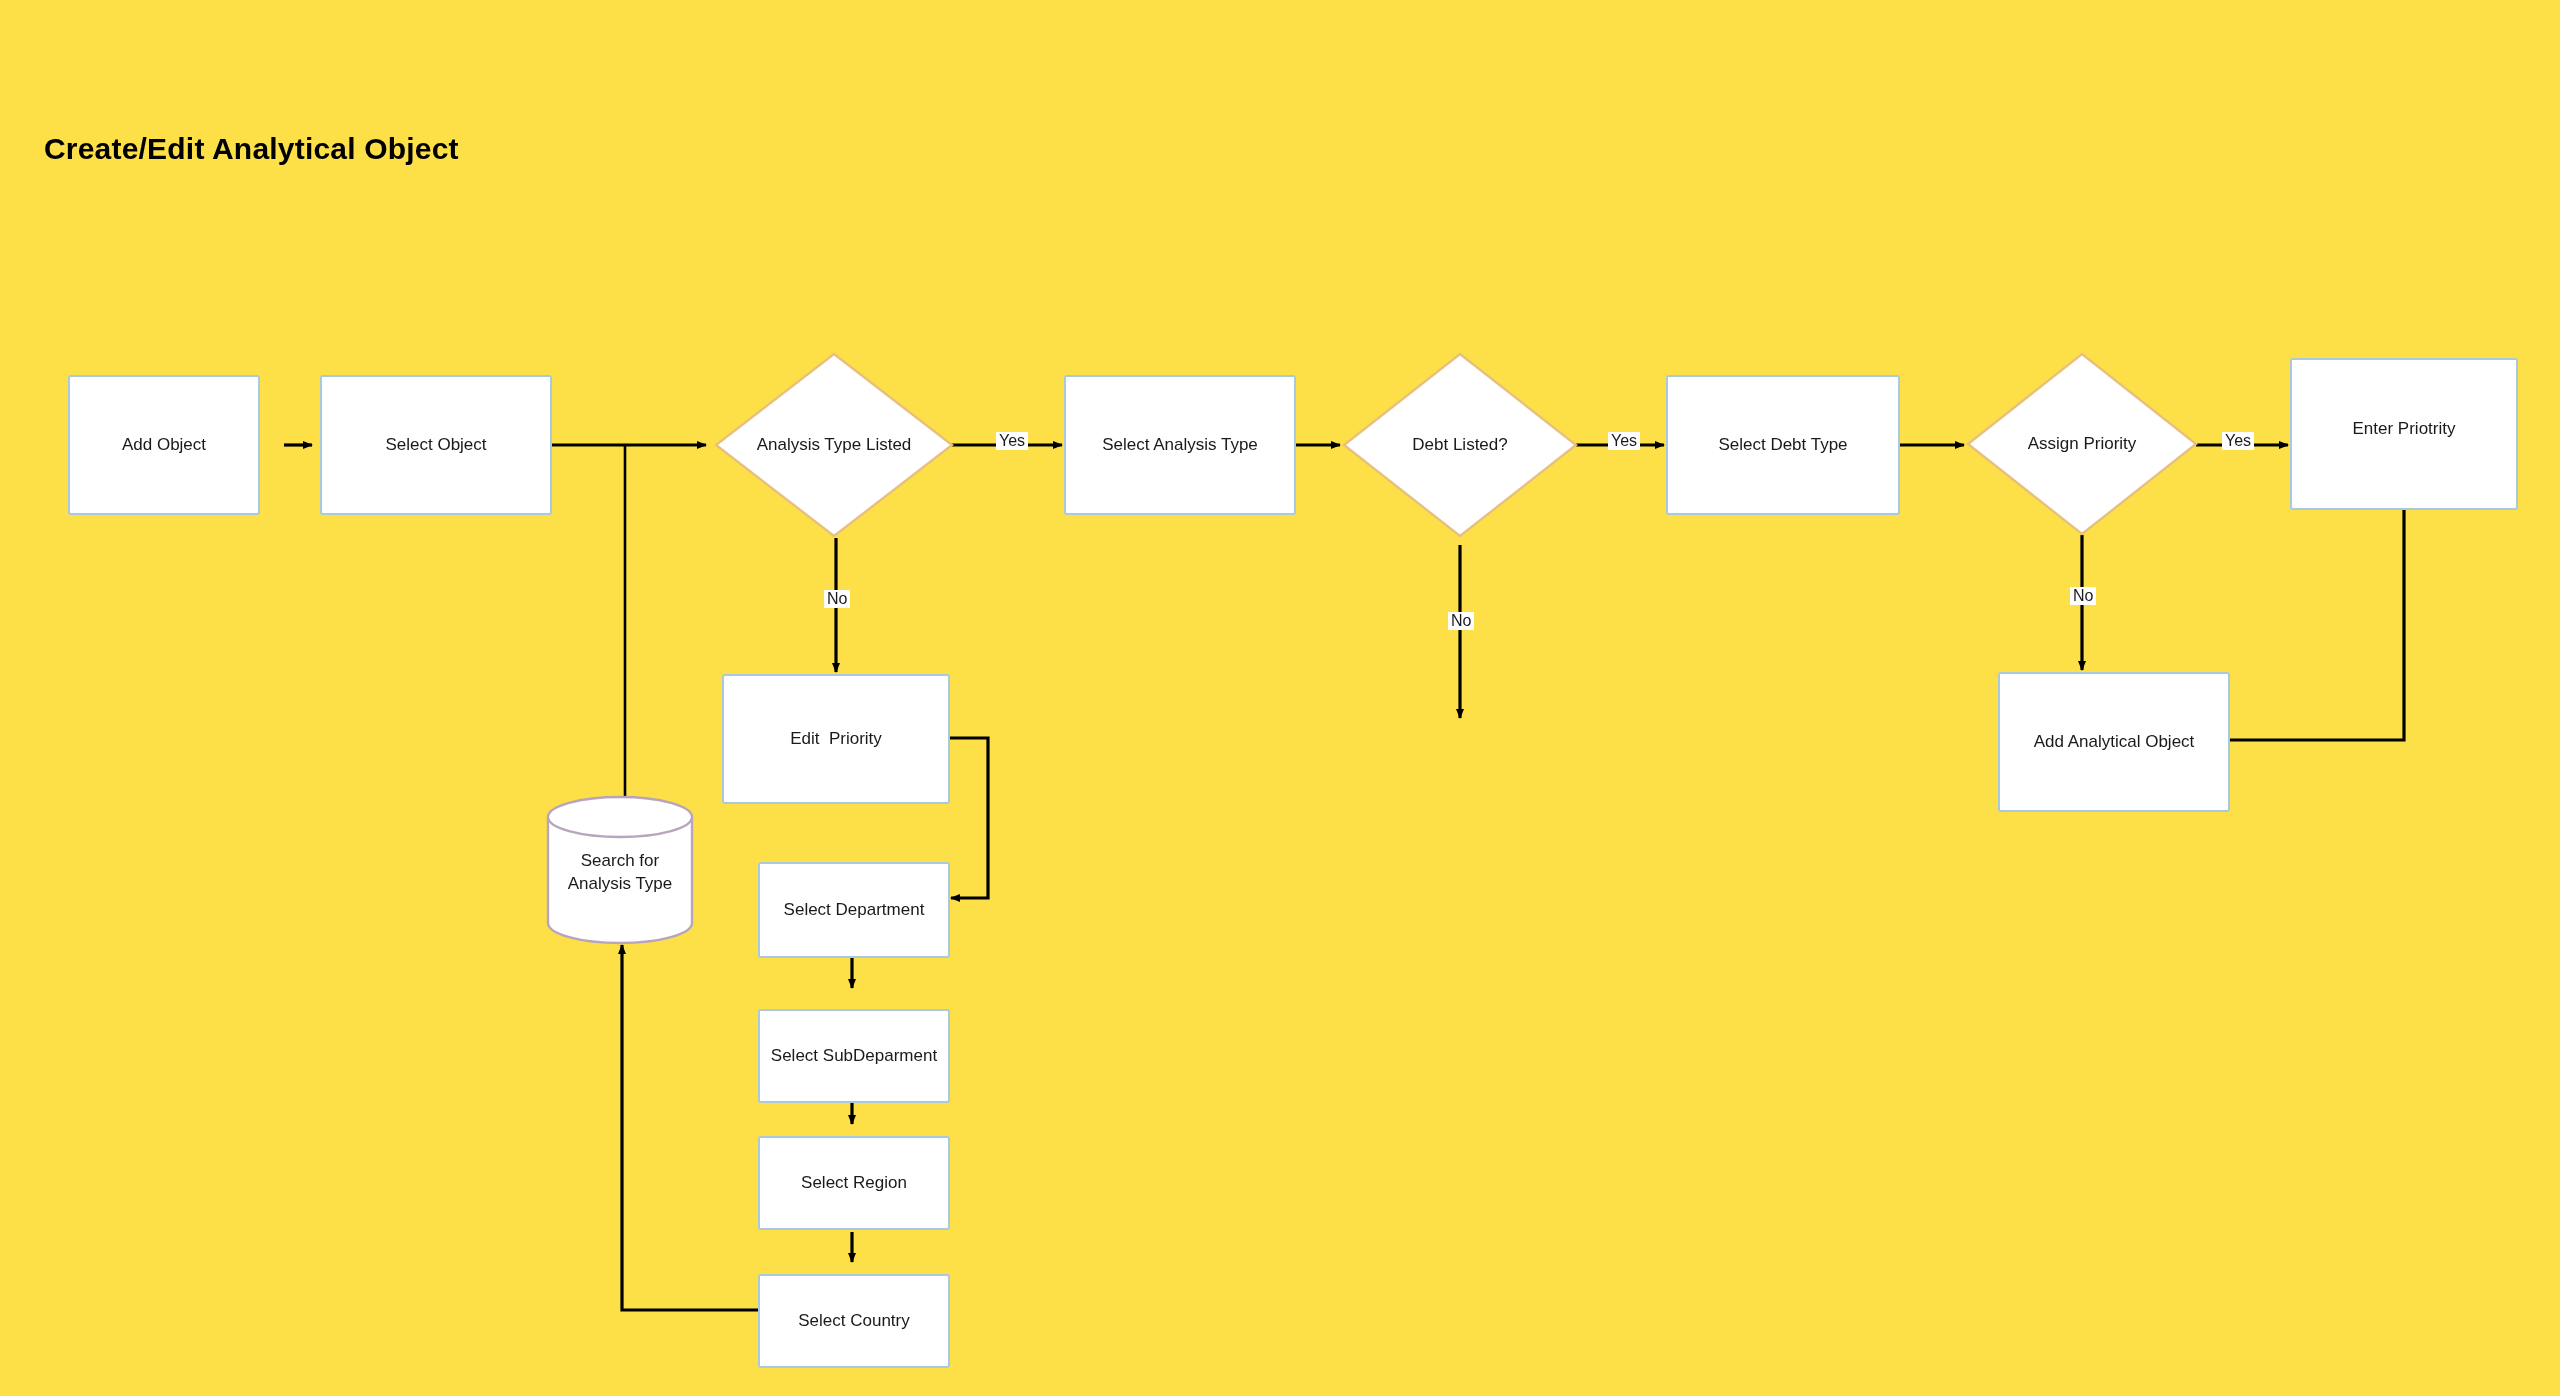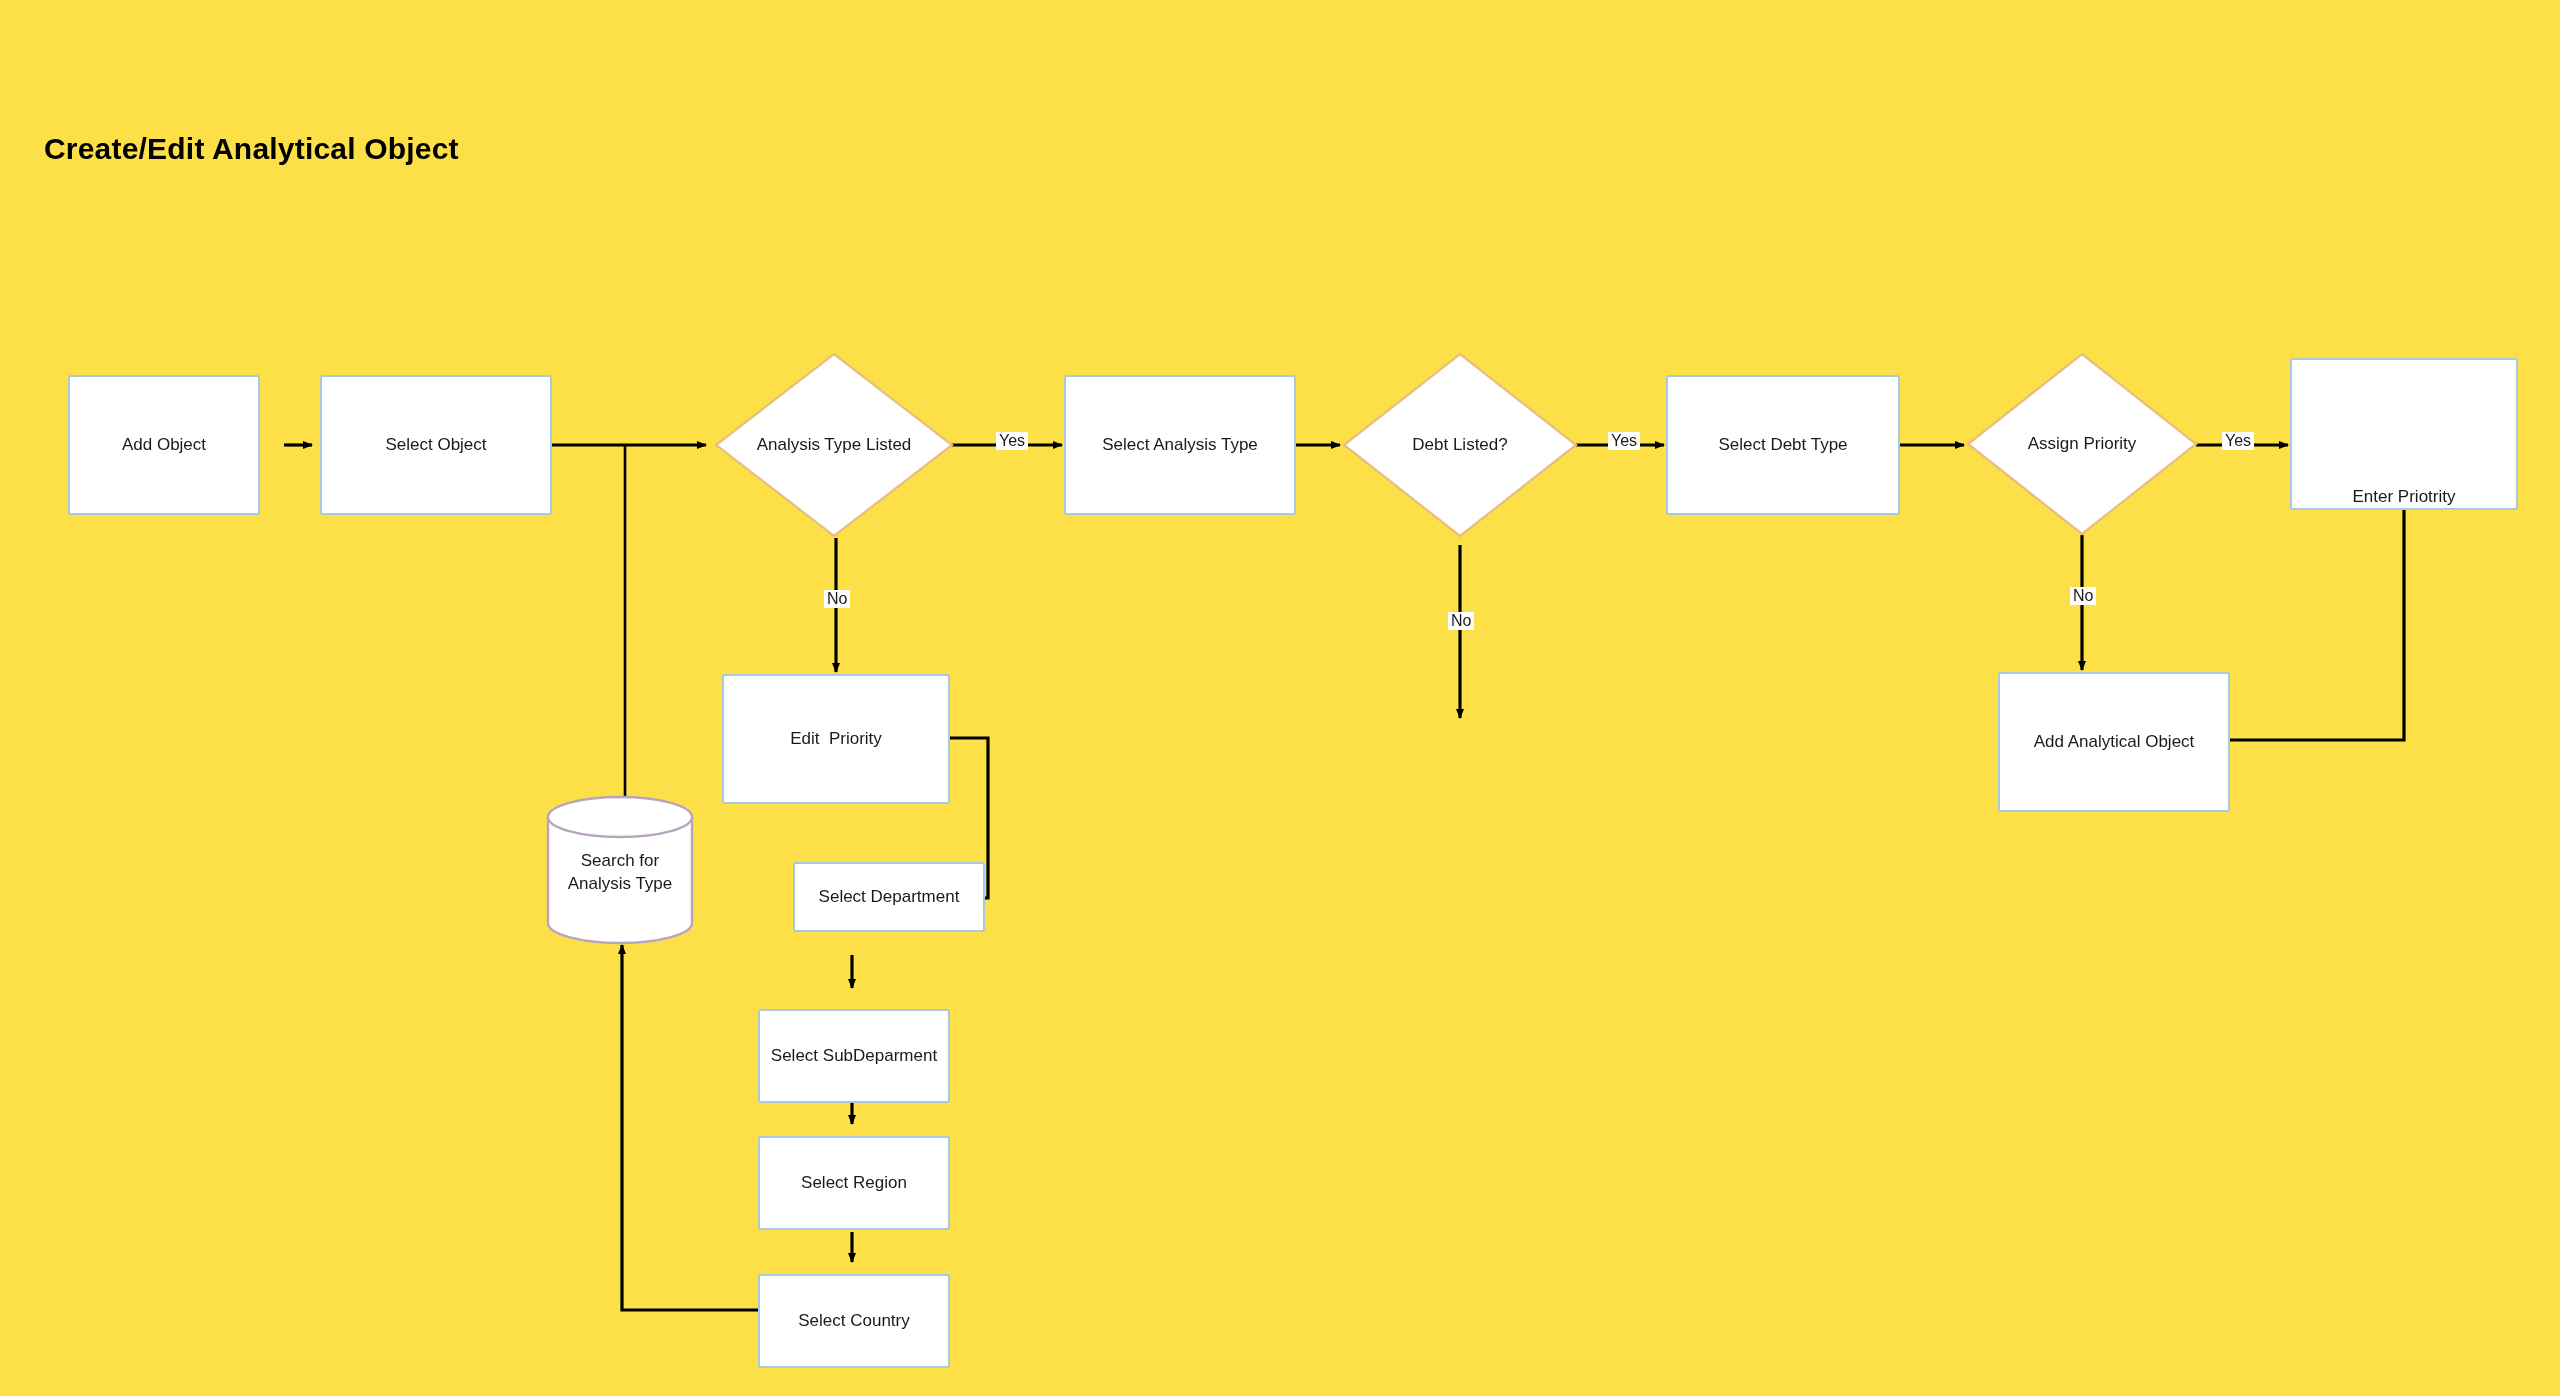--- a/index.html
+++ b/index.html
@@ -199,42 +199,42 @@
     <span class="node-label">Select Debt Type</span>
   </div>
 
   <div class="diamond-wrap" style="left:1966px; top:352px; width:232px; height:184px;">
     <svg viewBox="0 0 232 184" xmlns="http://www.w3.org/2000/svg" preserveAspectRatio="none">
       <polygon points="116,2 230,92 116,182 2,92" fill="#ffffff" stroke="#e8c07d" stroke-width="2.4"></polygon>
     </svg>
     <span class="node-label">Assign Priority</span>
   </div>
 
-  <div class="node process" style="left:2290px; top:358px; width:228px; height:152px; align-items:flex-end; padding-top:58px;">
+  <div class="node process" style="left:2290px; top:358px; width:228px; height:152px; align-items:flex-start; padding-top:58px;">
     <span class="node-label">Enter Priotrity</span>
   </div>
 
   <div class="node process" style="left:1966px; top:672px; width:232px; height:140px;margin-left:32px;">
     <span class="node-label">Add Analytical Object</span>
   </div>
 
   <div class="node process" style="left:722px; top:674px; width:228px; height:130px;">
     <span class="node-label" style="white-space:pre;">Edit  Priority</span>
   </div>
 
   <div class="cylinder" style="left:546px; top:795px; width:148px; height:150px;">
     <svg viewBox="0 0 148 150" xmlns="http://www.w3.org/2000/svg" preserveAspectRatio="none">
       <path d="M2,22 L2,128 A72,20 0 0 0 146,128 L146,22" fill="#ffffff" stroke="#b9a4bd" stroke-width="2.4"></path>
       <ellipse cx="74" cy="22" rx="72" ry="20" fill="#ffffff" stroke="#b9a4bd" stroke-width="2.4"></ellipse>
     </svg>
     <span class="node-label" style="white-space:pre-line;">Search for
 Analysis Type</span>
   </div>
 
-  <div class="node process" style="left:793px; top:862px; width:192px; height:70px;">
+  <div class="node process" style="left:758px; top:862px; width:192px; height:96px;">
     <span class="node-label">Select Department</span>
   </div>
 
   <div class="node process" style="left:758px; top:998px; width:192px; height:94px;margin-top:11px;">
     <span class="node-label">Select SubDeparment</span>
   </div>
 
   <div class="node process" style="left:758px; top:1136px; width:192px; height:94px;">
     <span class="node-label">Select Region</span>
   </div>

